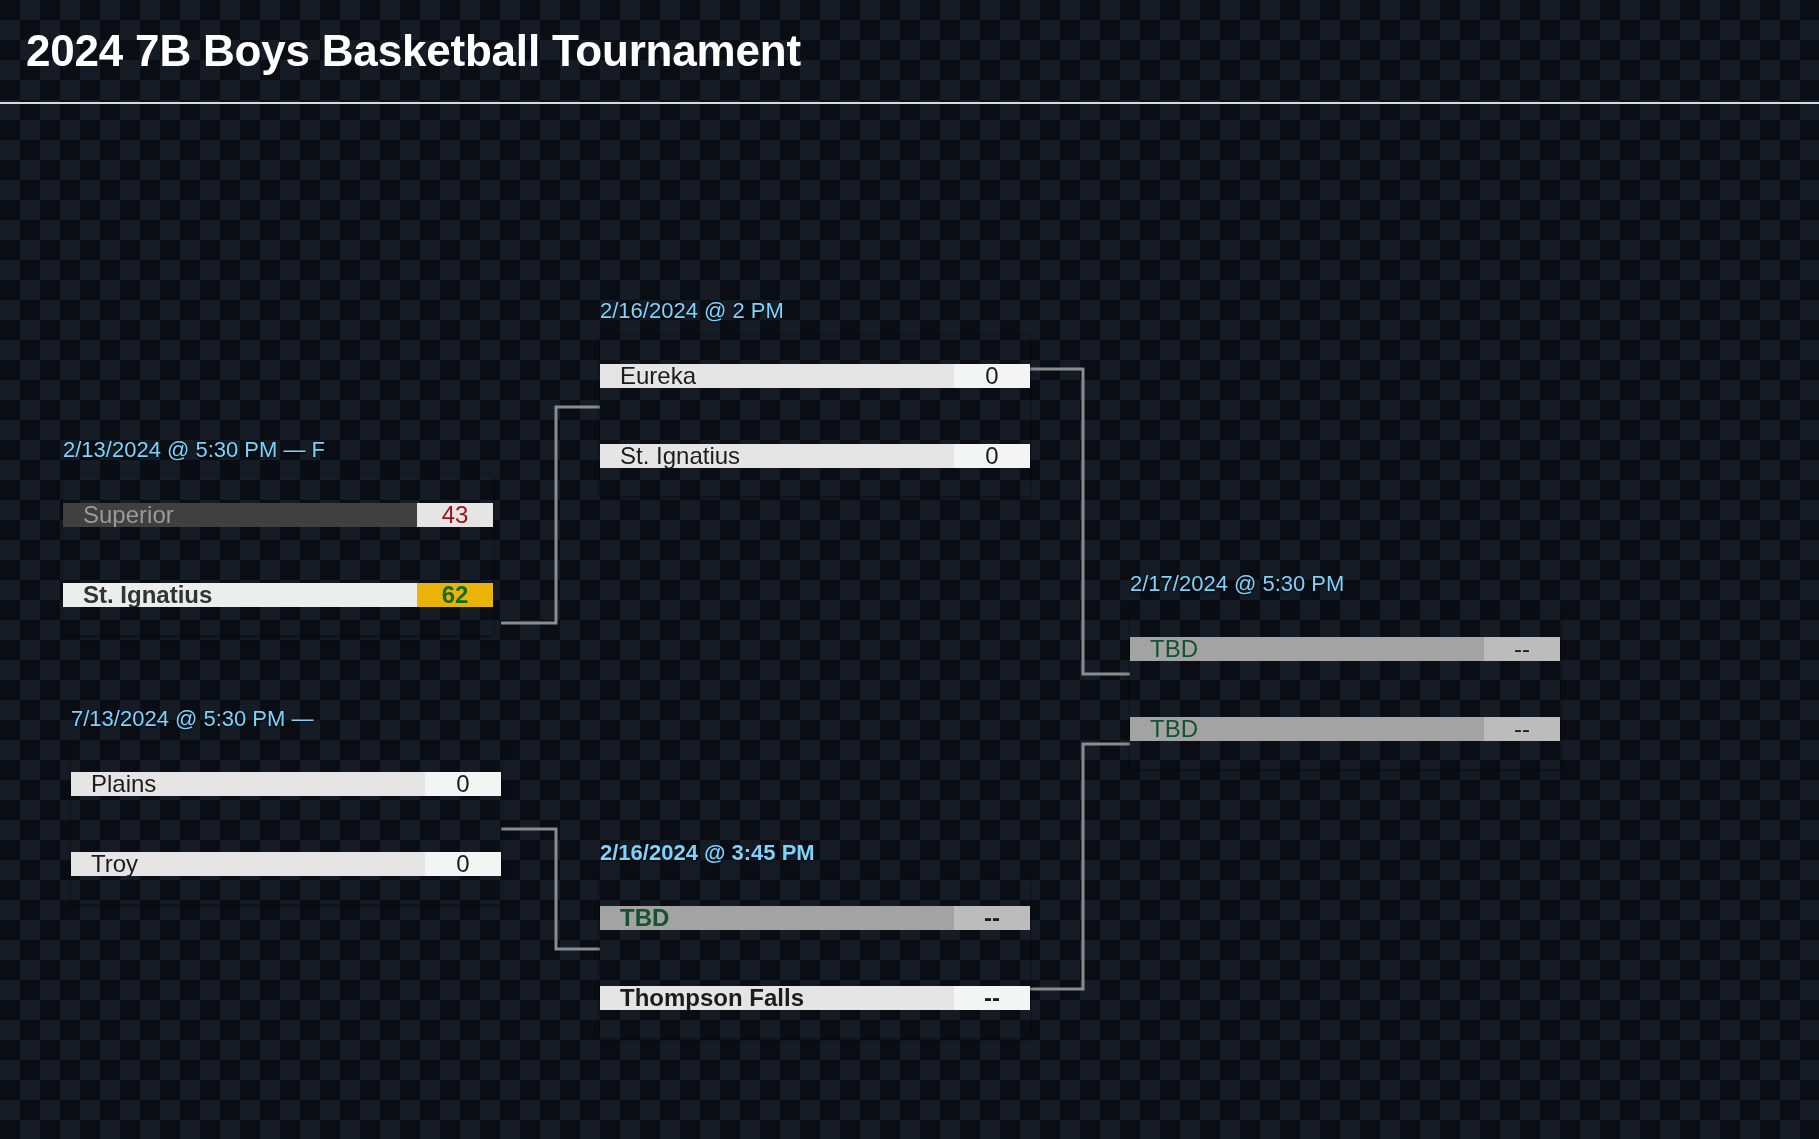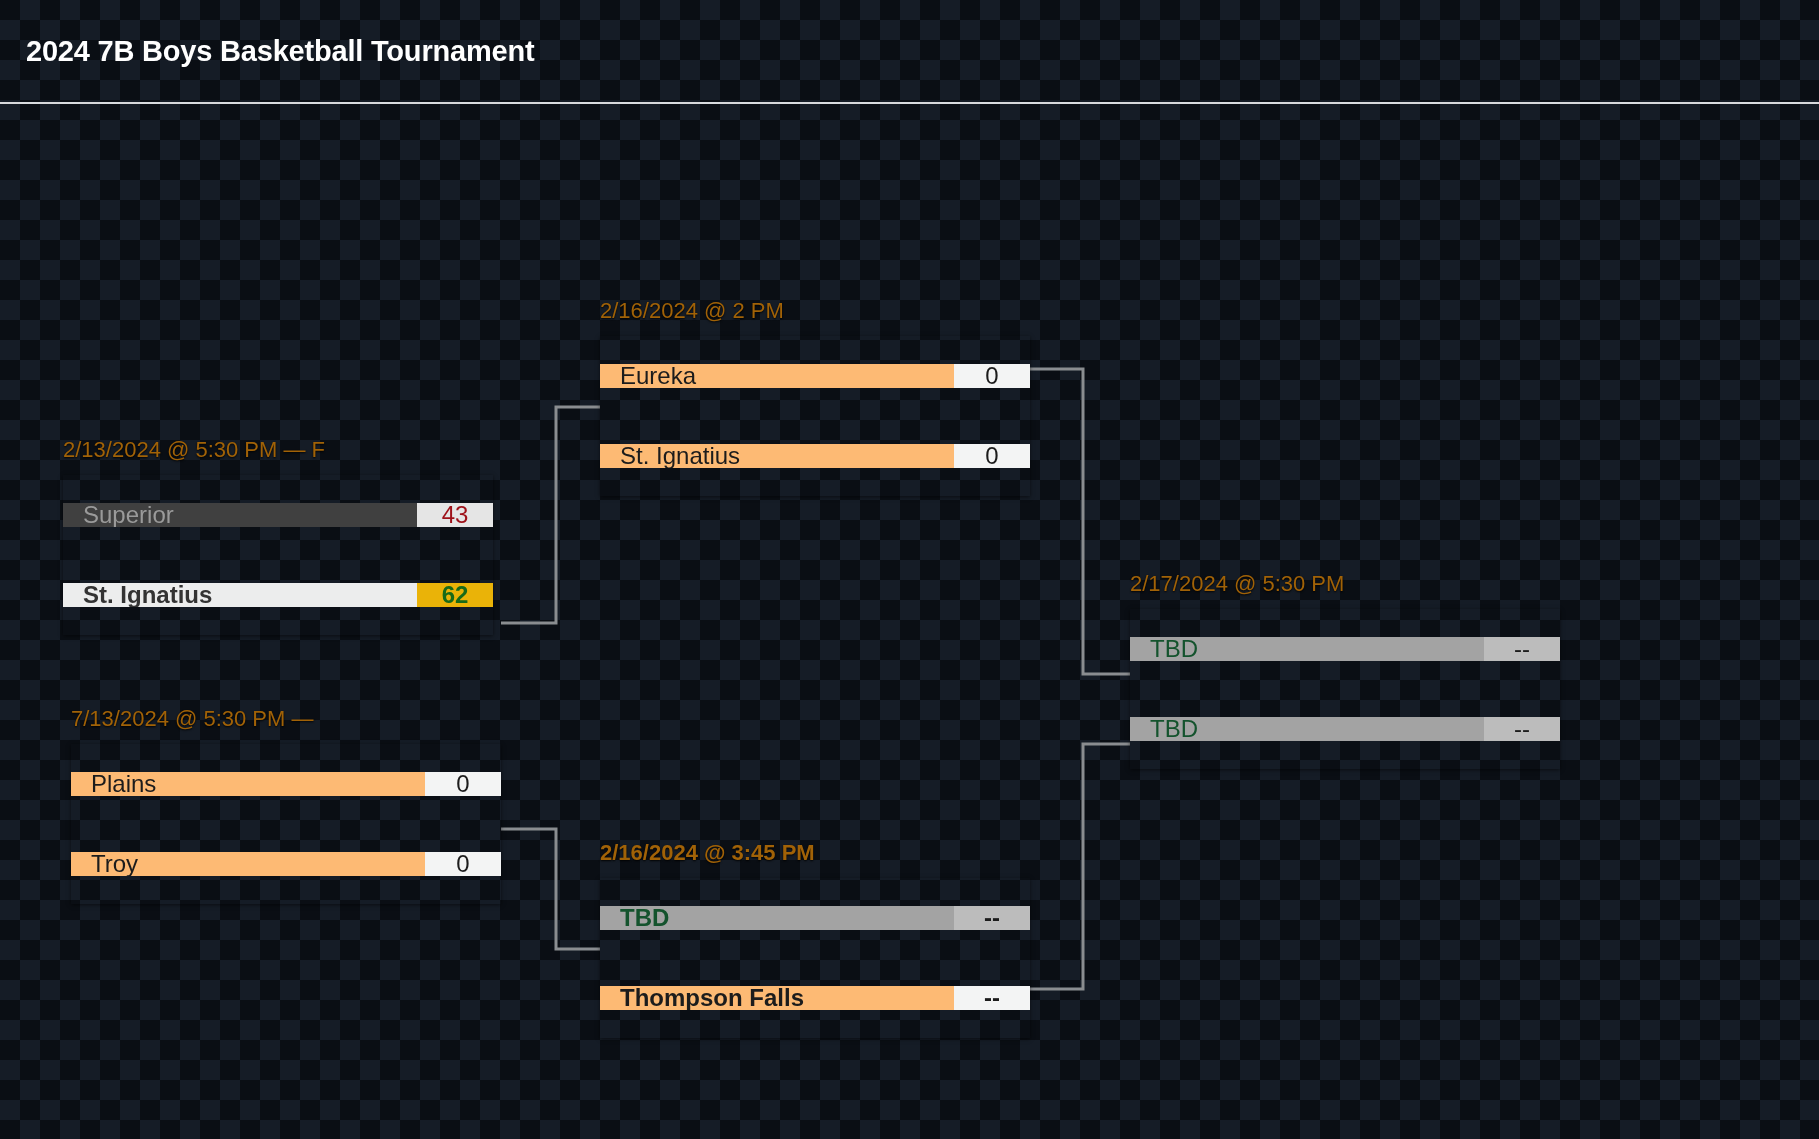--- a/index.html
+++ b/index.html
@@ -28,21 +28,21 @@
     top: 0; left: 0;
     width: 1819px;
     height: 104px;
     border-bottom: 2px solid #d8dadd;
     display: flex;
     align-items: center;
     padding-left: 26px;
   }
 
   #page-title {
-    font-size: 29px;
+    font-size: 44px;
     font-weight: bold;
     letter-spacing: -0.2px;
     color: #ffffff;
     white-space: nowrap;
     text-align: right;
   }
 
   
   #bracket {
     position: absolute;
@@ -59,21 +59,21 @@
     pointer-events: none;
   }
 
   
   .match {
     position: absolute;
   }
 
   .match-label {
     font-size: 22px;
-    color: #a16207;
+    color: #7dd3fc;
     line-height: 1;
     margin-bottom: 14px;
     white-space: nowrap;
     text-shadow: 0 1px 2px rgba(0,0,0,0.9);
   }
 
   .match-box {
     width: 430px;
     box-shadow: 0 1px 4px rgba(0,0,0,0.55);
     overflow: hidden;
@@ -95,21 +95,21 @@
   }
 
   .team-score {
     flex: 0 0 76px;
     text-align: center;
     font-size: 24px;
     line-height: 1;
   }
 
   
-  .team-row.normal .team-name  { background: #fdba74; color: #1c1c1c; }
+  .team-row.normal .team-name  { background: #e5e5e5; color: #1c1c1c; }
   .team-row.normal .team-score { background: #f3f4f4; color: #1c1c1c; }
 
   
   .team-row.loser .team-name   { background: #404040; color: #9a9a9a; }
   .team-row.loser .team-score  { background: #e5e5e5; color: #9e1119; }
 
   
   .team-row.winner .team-name  { background: #eceded; color: #333333; font-weight: bold; }
   .team-row.winner .team-score { background: #eab308; color: #186a18; font-weight: bold; }
 

